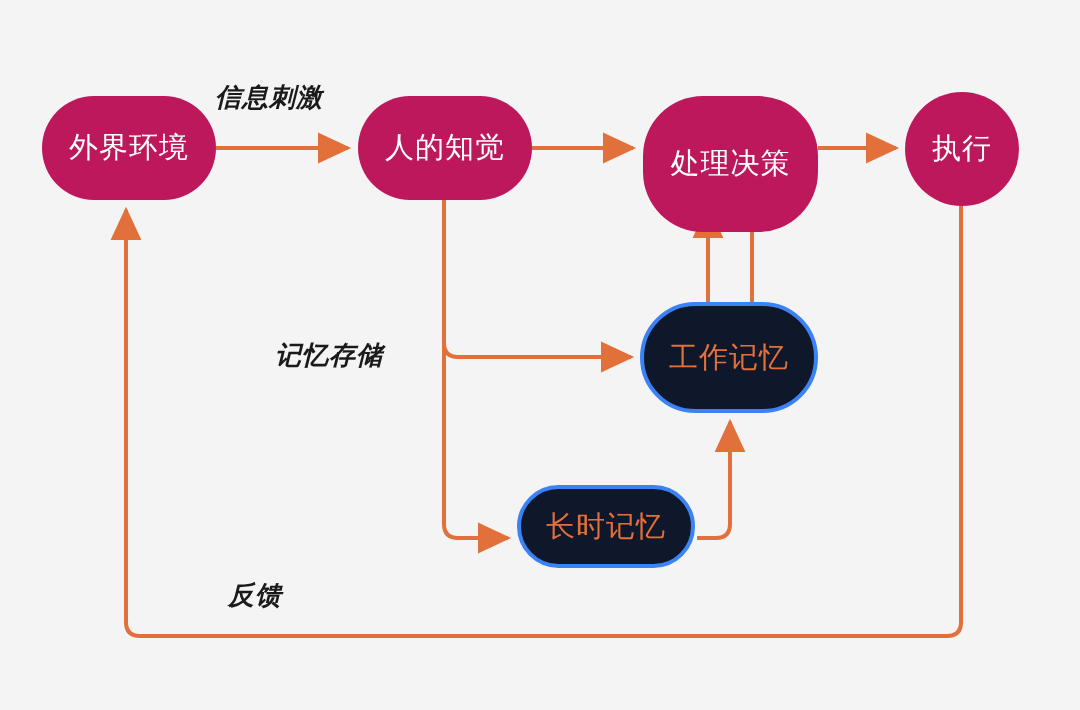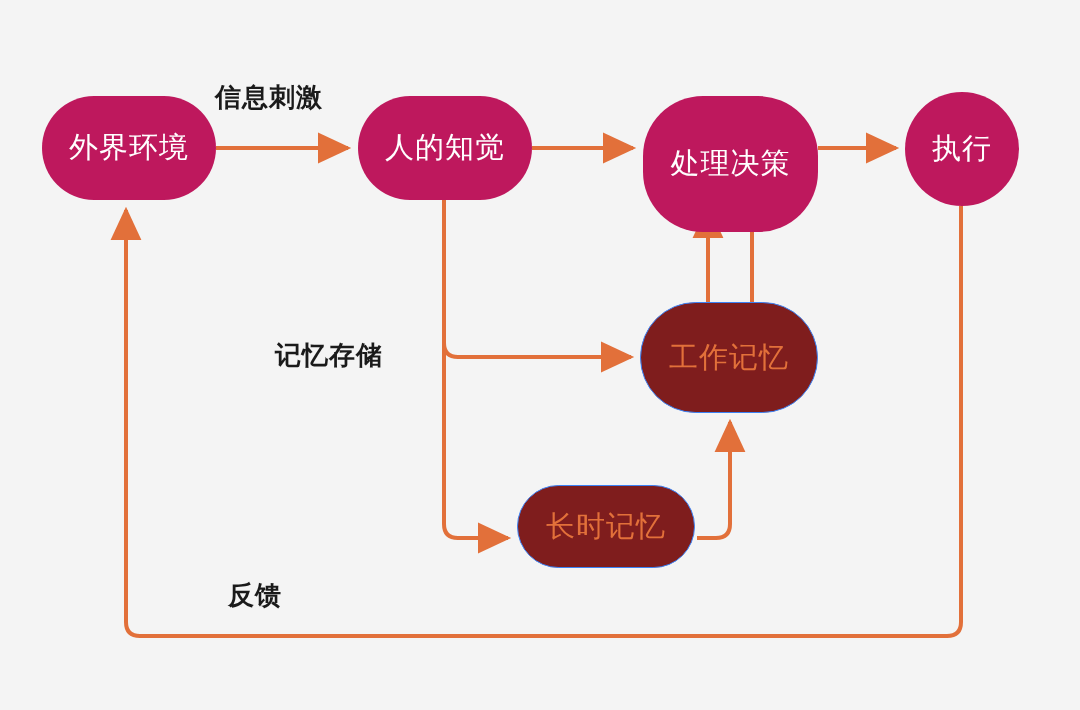--- a/index.html
+++ b/index.html
@@ -30,33 +30,34 @@
     white-space: nowrap;
     letter-spacing: 1px;
   }
   .node-filled {
     background: #be185d;
     color: #ffffff;
     font-size: 29px;
     font-weight: 500;
   }
   .node-outline {
-    background: #7f1d1d;
+    background: #0f172a;
     color: #e2703a;
-    border: 1px solid #3b82f6;
+    border: 4px solid #3b82f6;
     font-size: 29px;
     font-weight: 500;
   }
   .edge-label {
     position: absolute;
     color: #1a1a1a;
     font-size: 26px;
     font-weight: 700;
     white-space: nowrap;
     letter-spacing: 1px;
+    font-style: italic;
   }
 </style>
 </head>
 <body>
 
 <svg id="canvas" viewBox="0 0 1080 710" xmlns="http://www.w3.org/2000/svg">
   <defs>
     <marker id="arrow" markerWidth="9" markerHeight="9" refX="7.6" refY="4.5" orient="auto" markerUnits="strokeWidth">
       <path d="M0,0.6 L8.4,4.5 L0,8.4 z" fill="#e2703a"></path>
     </marker>

